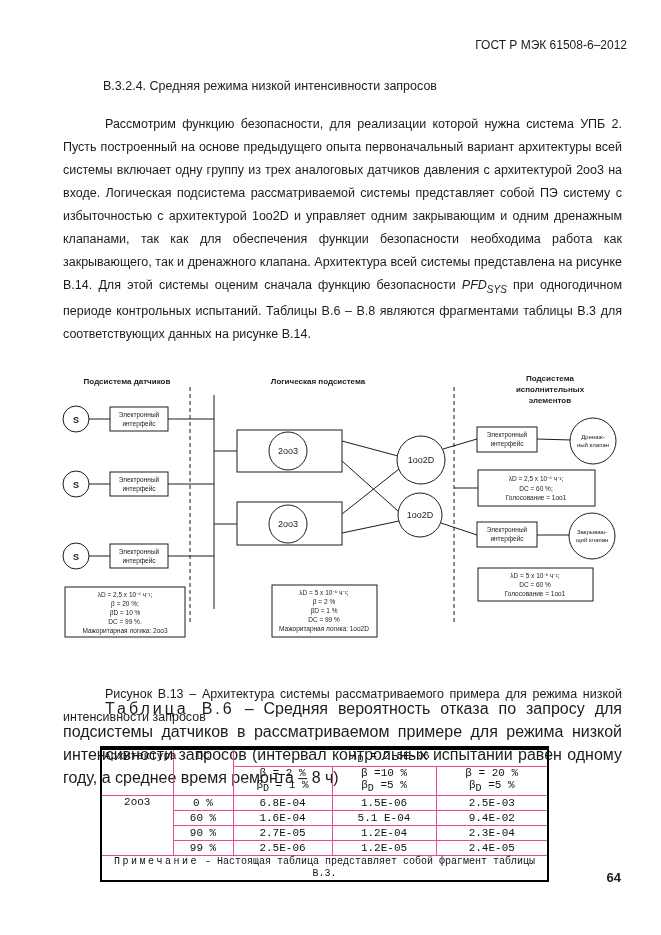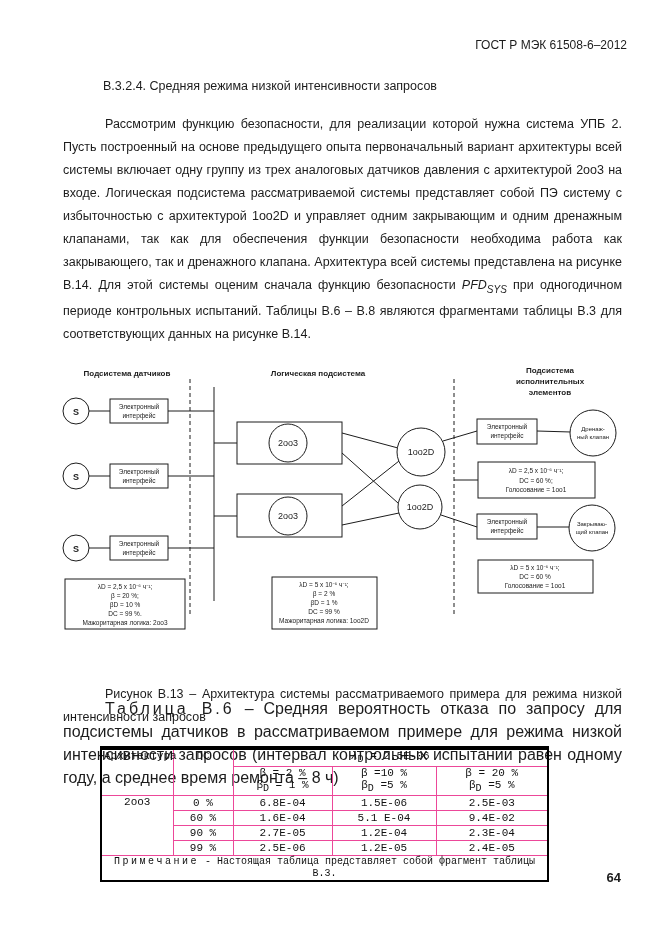--- a/index.html
+++ b/index.html
@@ -16,21 +16,21 @@
   }
   .caption{
     position:absolute;top:670px;left:63px;width:559px;
     font-size:12.5px;line-height:23px;text-align:justify;text-indent:42px;
   }
   .table-title{
     position:absolute;top:681px;left:63px;width:559px;
     font-size:16px;line-height:23px;text-align:justify;text-indent:42px;
   }
   .spaced{letter-spacing:3px;}
-  .figure{position:absolute;top:363px;left:0;width:661px;height:272px;}
+  .figure{position:absolute;top:371px;left:0;width:661px;height:272px;}
   svg text{fill:#1c1c1c;}
   .dg-title{font-size:8px;font-weight:bold;}
   .dg-tiny{font-size:6.5px;}
   .dg-xtiny{font-size:6px;}
   .dg-vote{font-size:9px;}
   .dg-s{font-size:9px;font-weight:bold;}
   table.data{
     position:absolute;top:746px;left:100px;
     border-collapse:collapse;table-layout:fixed;width:447px;
     font-size:11px;text-align:center;color:#111;

